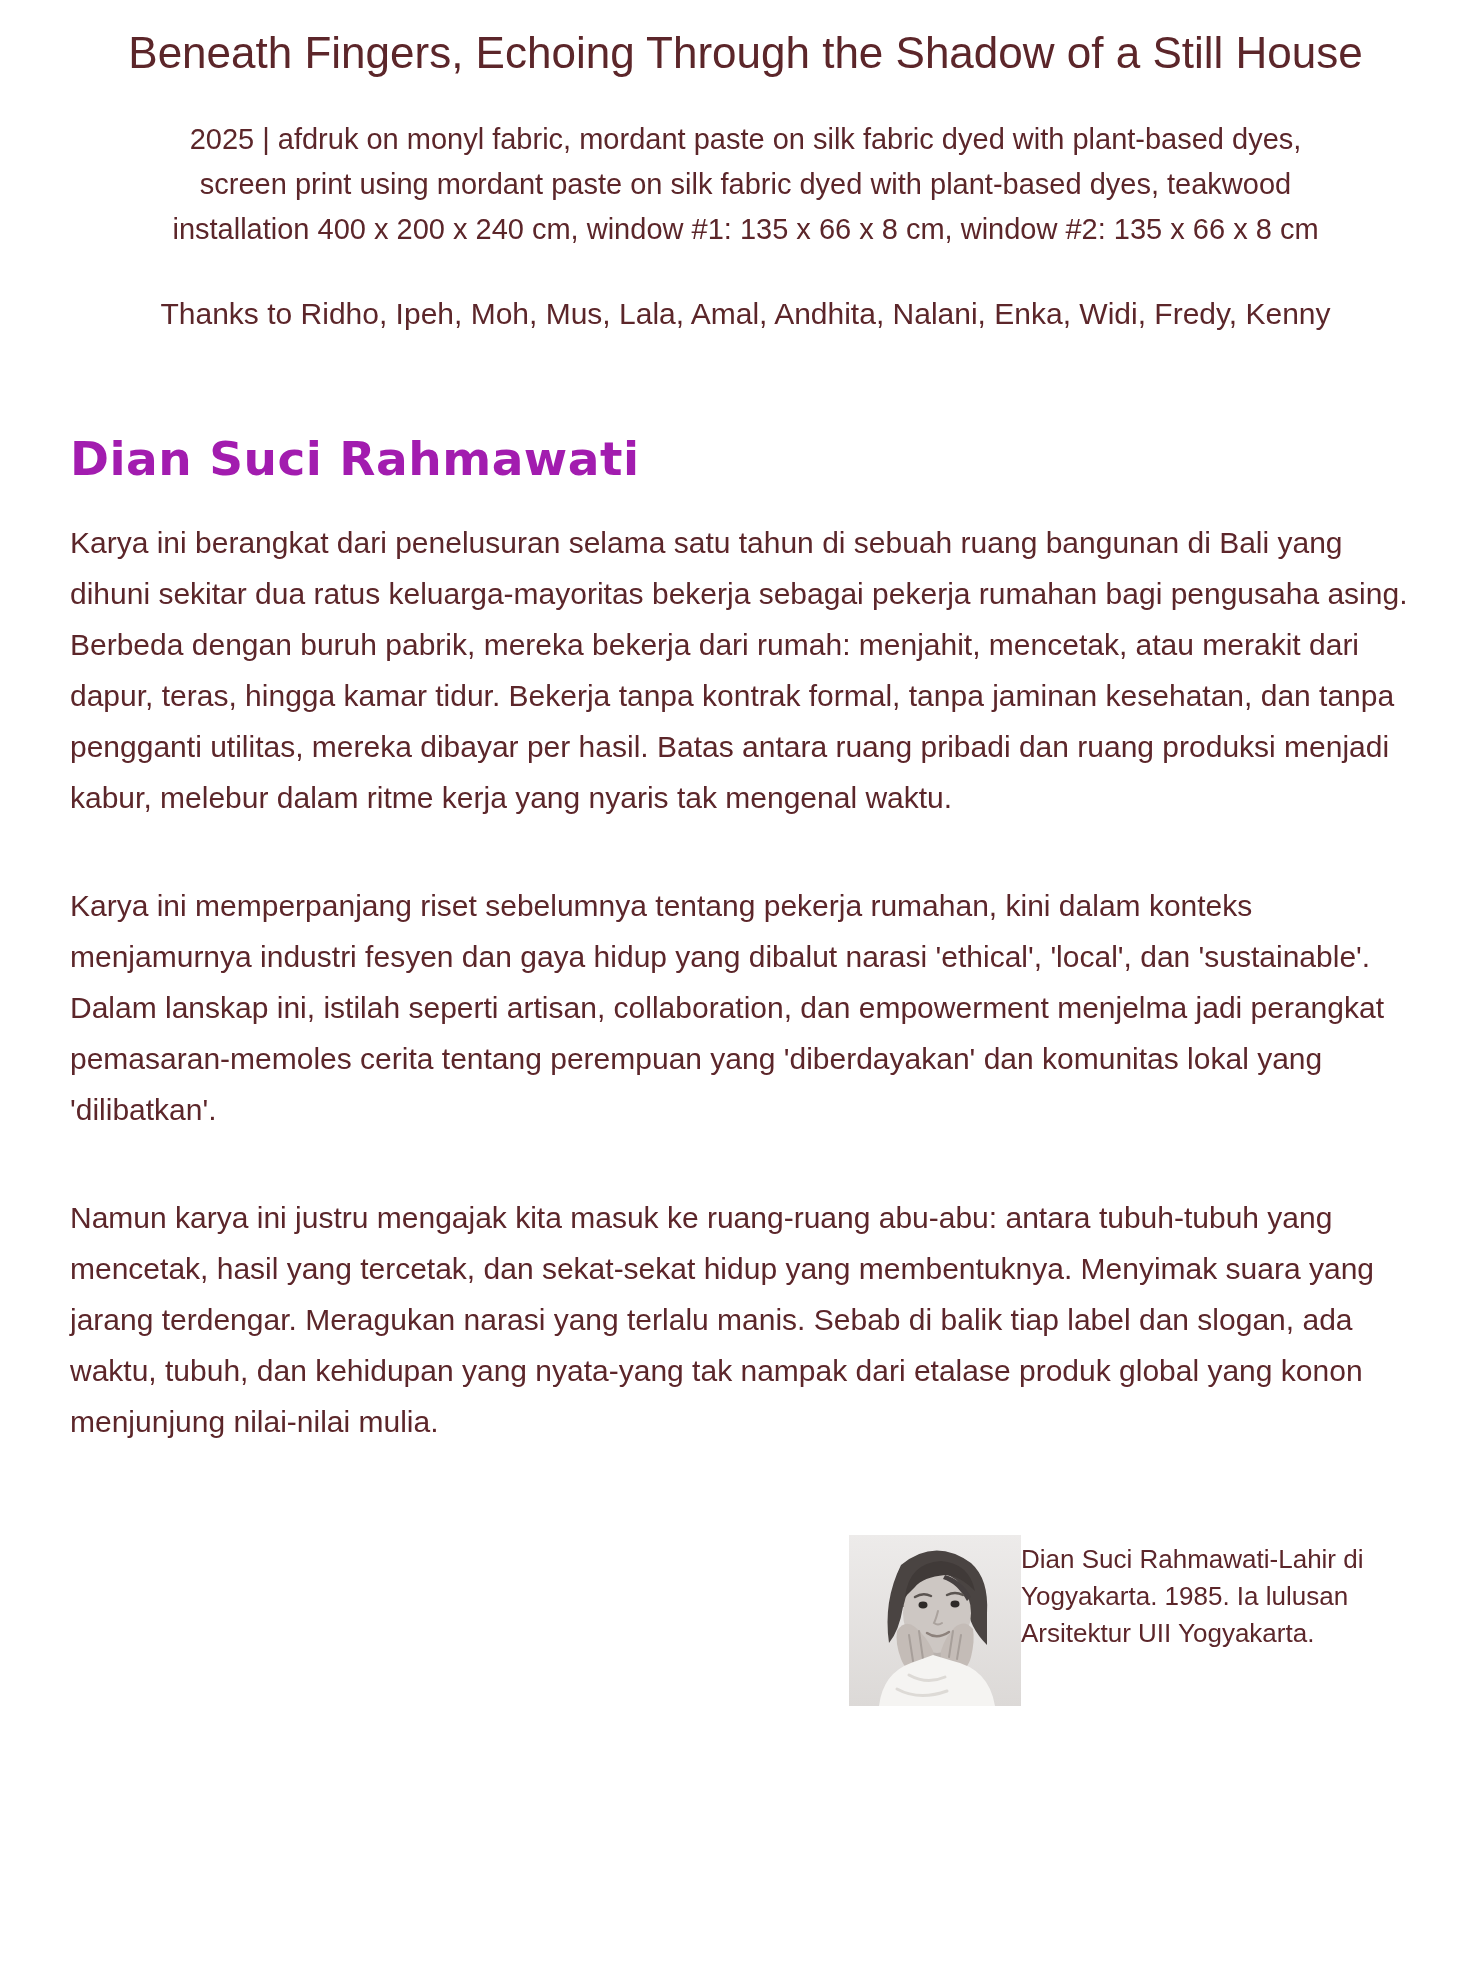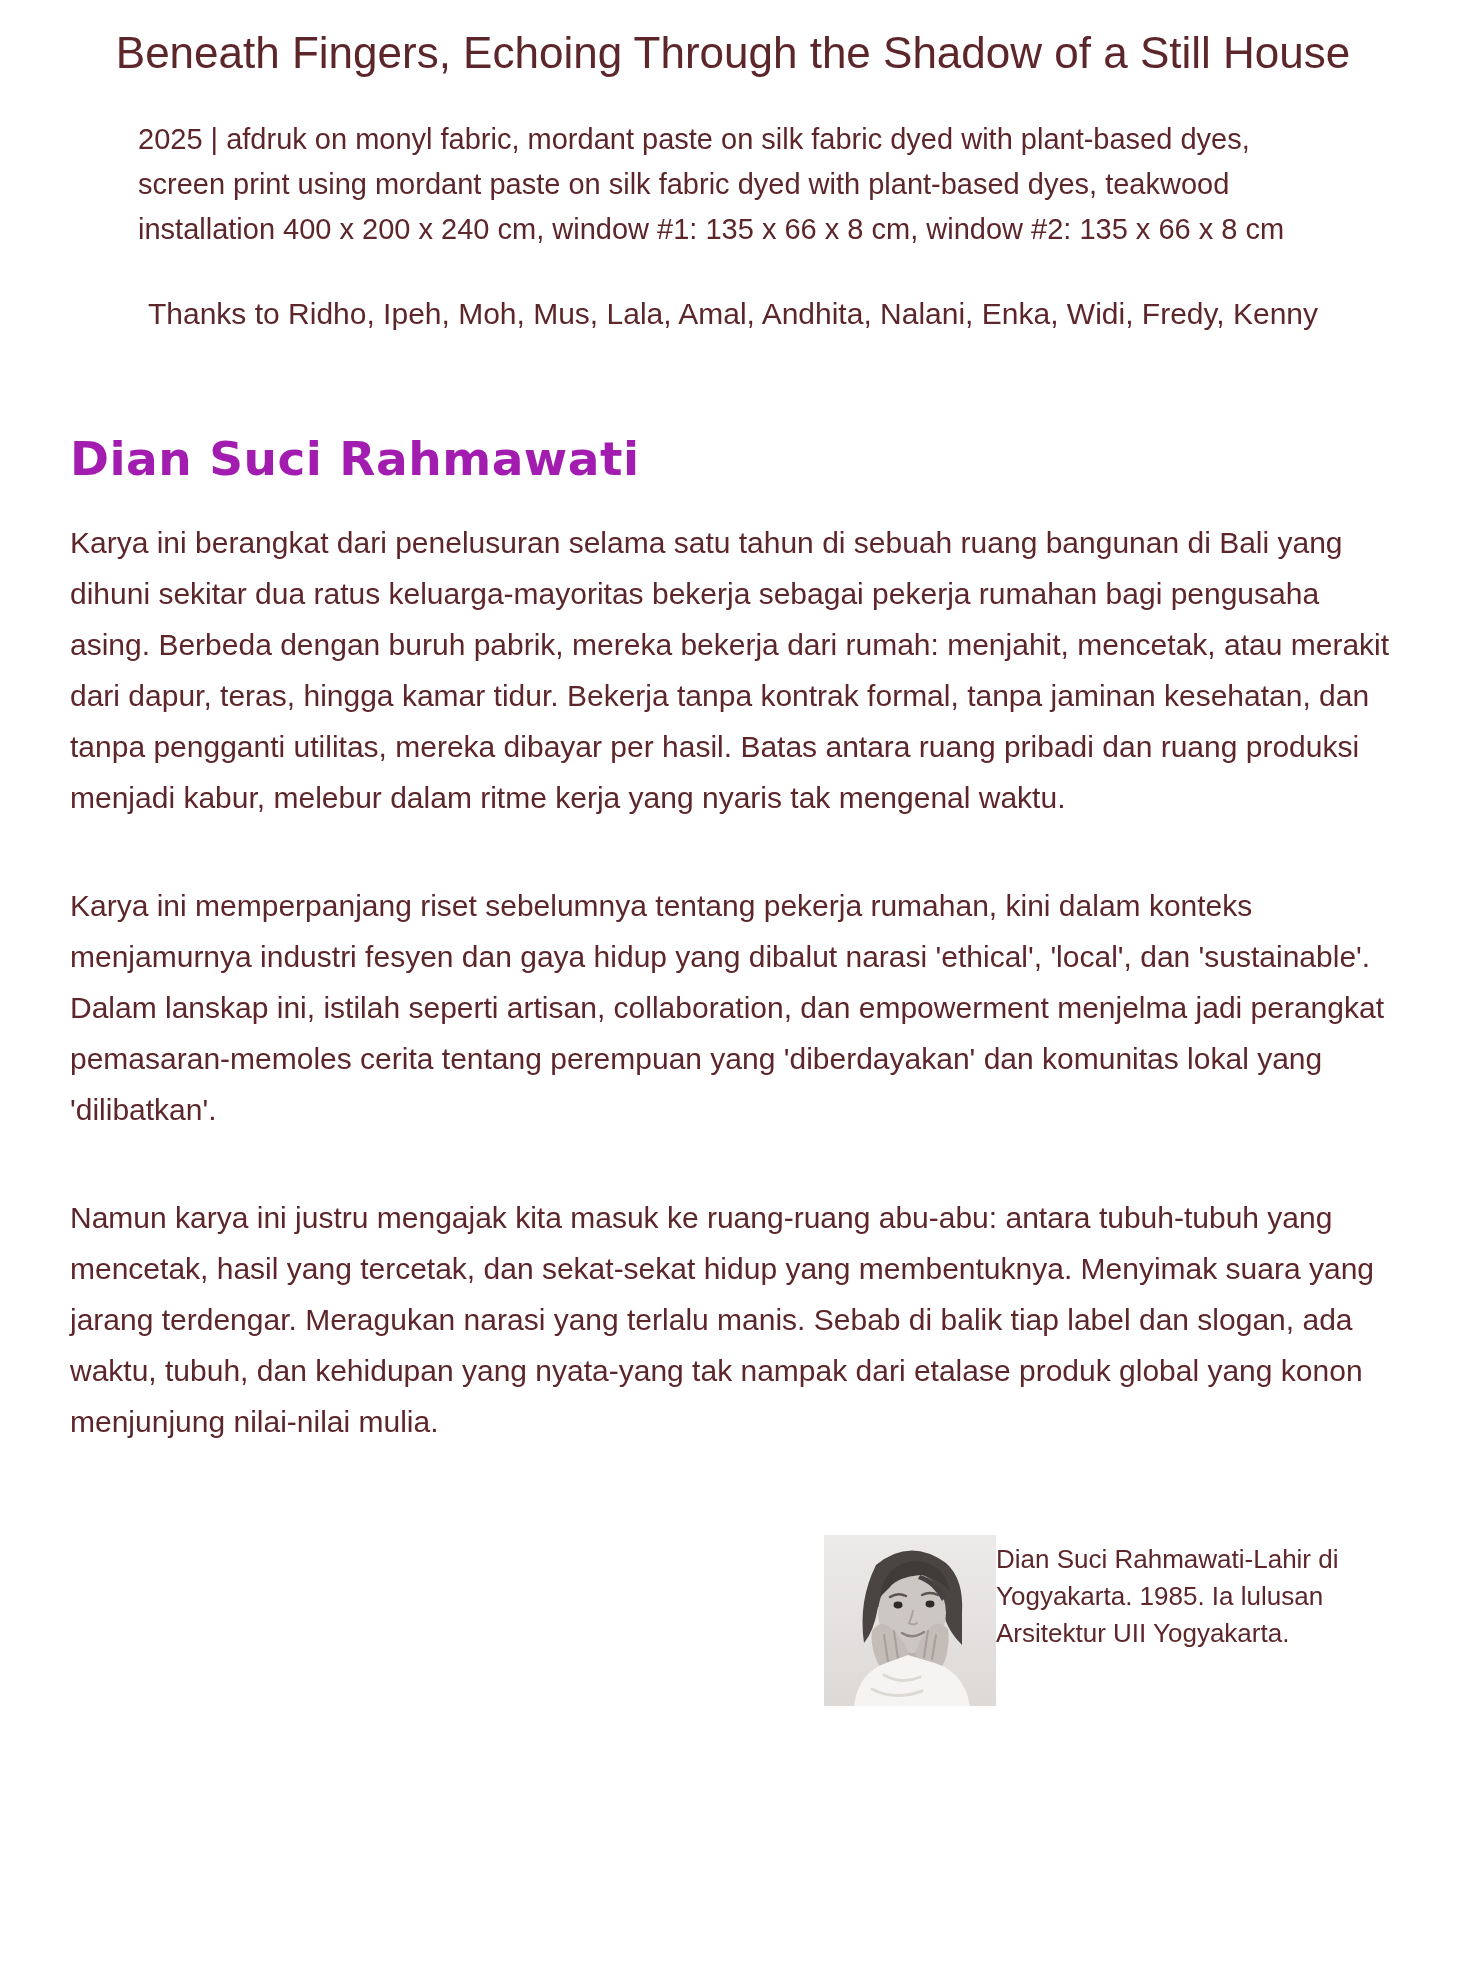--- a/index.html
+++ b/index.html
@@ -9,37 +9,37 @@
   }
   .page {
     position: relative;
     width: 1463px;
     min-height: 1977px;
     margin: 0 auto;
     background: #ffffff;
     font-family: "Liberation Sans", sans-serif;
     color: #5c262a;
     box-sizing: border-box;
-    padding: 0 67px 34px 70px;
+    padding: 0 42px 34px 70px;
     overflow: hidden;
   }
   .work-title {
     margin: 14px 0 0 0;
     font-size: 44px;
     font-weight: 400;
     line-height: 1.75;
     text-align: center;
     color: #5c262a;
   }
   .work-materials {
     margin: 26px auto 0 auto;
     max-width: 1190px;
     font-size: 29px;
     line-height: 1.55;
-    text-align: left;
+    text-align: center;
   }
   .work-thanks {
     margin: 36px 0 0 0;
     font-size: 30px;
     line-height: 1.7;
     text-align: center;
   }
   .artist-name {
     margin: 92px 0 0 0;
     font-family: "DejaVu Sans", "Liberation Sans", sans-serif;

